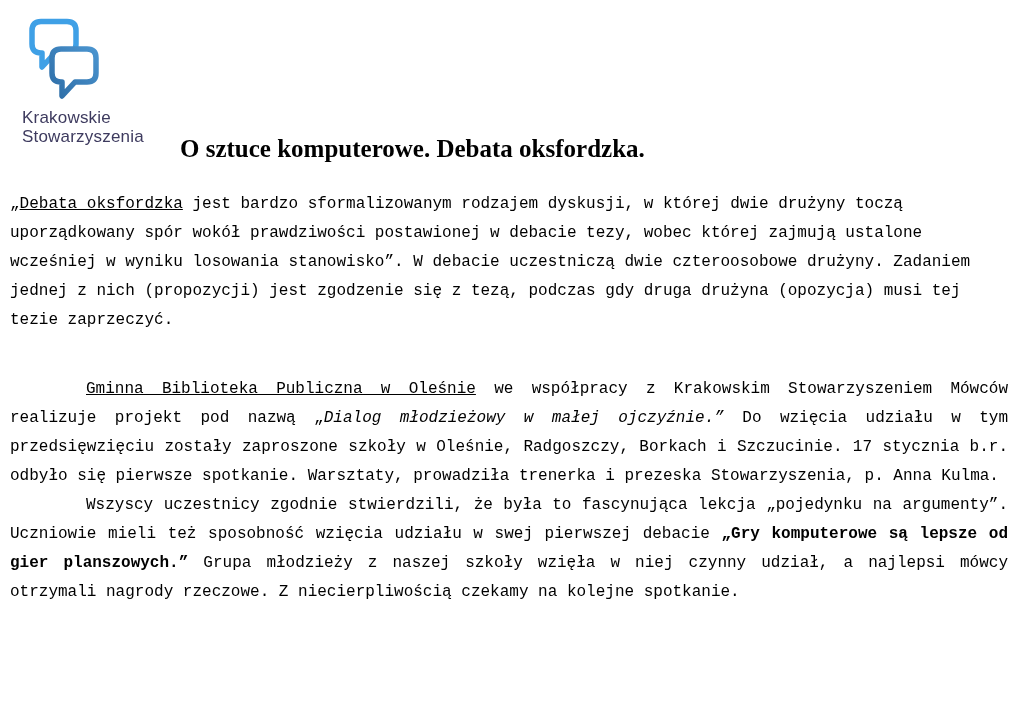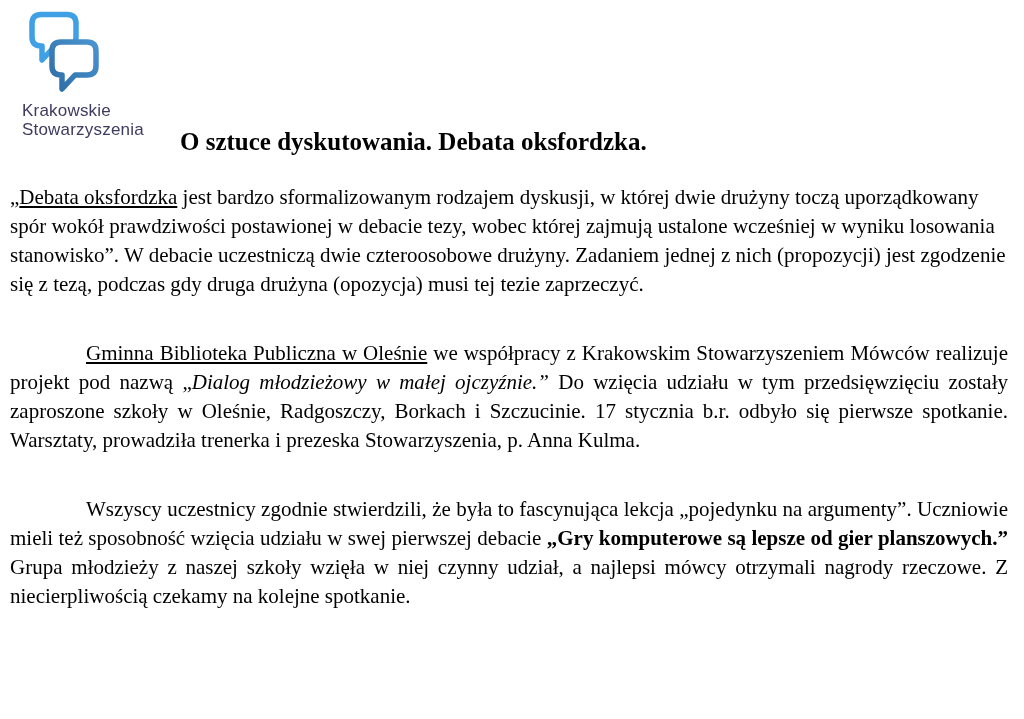--- a/index.html
+++ b/index.html
@@ -11,21 +11,21 @@
     width: 1024px;
     height: 719px;
     font-family: "Liberation Serif", serif;
     color: #000000;
     overflow: hidden;
   }
   .page {
     box-sizing: border-box;
     width: 1024px;
     height: 719px;
-    padding: 8px 16px 0 10px;
+    padding: 15px 16px 0 10px;
   }
   
   .header {
     position: relative;
     height: 150px;
   }
   .logo-block {
     position: absolute;
     left: 12px;
     top: 2px;
@@ -47,27 +47,28 @@
   .doc-title {
     position: absolute;
     left: 170px;
     bottom: 2px;
     font-size: 25px;
     font-weight: bold;
     white-space: nowrap;
   }
   
   .content p {
-    font-size: 21px;
+    font-size: 16px;
     line-height: 29px;
     margin: 0;
+    font-family: Liberation Mono, monospace;
   }
   .content .para-intro   { margin-top: 25px; text-align: left; }
   .content .para-project { margin-top: 40px; text-align: justify; text-indent: 76px; }
-  .content .para-event   { margin-top: 40px; text-align: justify; text-indent: 76px; }
+  .content .para-event   { text-align: justify; text-indent: 76px; }
   .seg-u { text-decoration: underline; }
   .seg-i { font-style: italic; }
   .seg-b { font-weight: bold; }
 </style>
 </head>
 <body>
 
 <div class="page">
 
   <div class="header">
@@ -104,21 +105,21 @@
                  H 37
                  Q 28 65 28 56
                  V 41
                  Q 28 32 37 32 Z" fill="#ffffff" stroke="url(#darkBubbleGrad)" stroke-width="5.5" stroke-linejoin="round"></path>
       </svg>
       <div class="logo-text" style="color:#3e3b5f;">
         <span class="logo-line">Krakowskie</span>
         <span class="logo-line">Stowarzyszenia</span>
       </div>
     </div>
-    <div class="doc-title">O sztuce dyskutowania. Debata oksfordzka.</div>
+    <div class="doc-title">O sztuce komputerowe. Debata oksfordzka.</div>
   </div>
 
   <div class="content">
       <p class="para-intro"><span>„</span><span class="seg-u">Debata oksfordzka</span><span> jest bardzo sformalizowanym rodzajem dyskusji, w której dwie drużyny toczą uporządkowany spór wokół prawdziwości postawionej w debacie tezy, wobec której zajmują ustalone wcześniej w wyniku losowania stanowisko”. W debacie uczestniczą dwie czteroosobowe drużyny. Zadaniem jednej z nich (propozycji) jest zgodzenie się z tezą, podczas gdy druga drużyna (opozycja) musi tej tezie zaprzeczyć.</span></p>
       <p class="para-project"><span class="seg-u">Gminna Biblioteka Publiczna w Oleśnie</span><span> we współpracy z Krakowskim Stowarzyszeniem Mówców realizuje projekt pod nazwą „</span><span class="seg-i">Dialog młodzieżowy w małej ojczyźnie.”</span><span> Do wzięcia udziału w tym przedsięwzięciu zostały zaproszone szkoły w Oleśnie, Radgoszczy, Borkach i Szczucinie. 17 stycznia b.r. odbyło się pierwsze spotkanie. Warsztaty, prowadziła trenerka i prezeska Stowarzyszenia, p. Anna Kulma.</span></p>
       <p class="para-event"><span>Wszyscy uczestnicy zgodnie stwierdzili, że była to fascynująca lekcja „pojedynku na argumenty”. Uczniowie mieli też sposobność wzięcia udziału w swej pierwszej debacie </span><span class="seg-b">„Gry komputerowe są lepsze od gier planszowych.”</span><span> Grupa młodzieży z naszej szkoły wzięła w niej czynny udział, a najlepsi mówcy otrzymali nagrody rzeczowe. Z niecierpliwością czekamy na kolejne spotkanie.</span></p>
     </div>
 
 </div>
 

